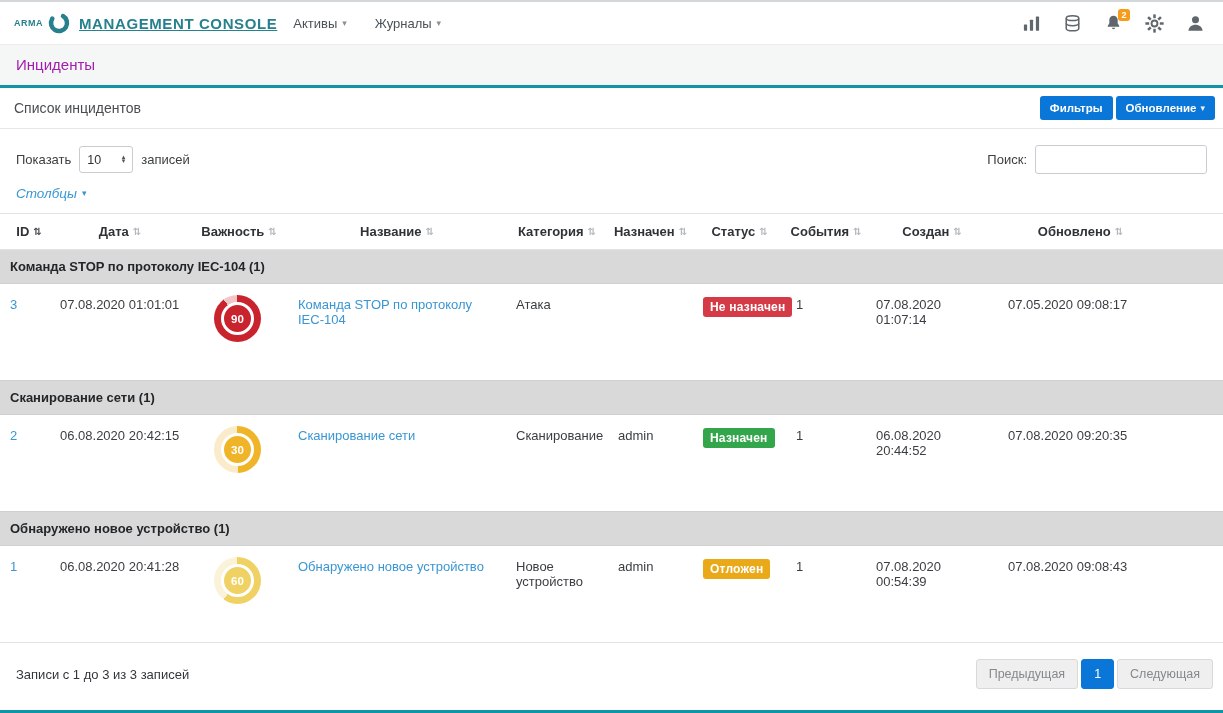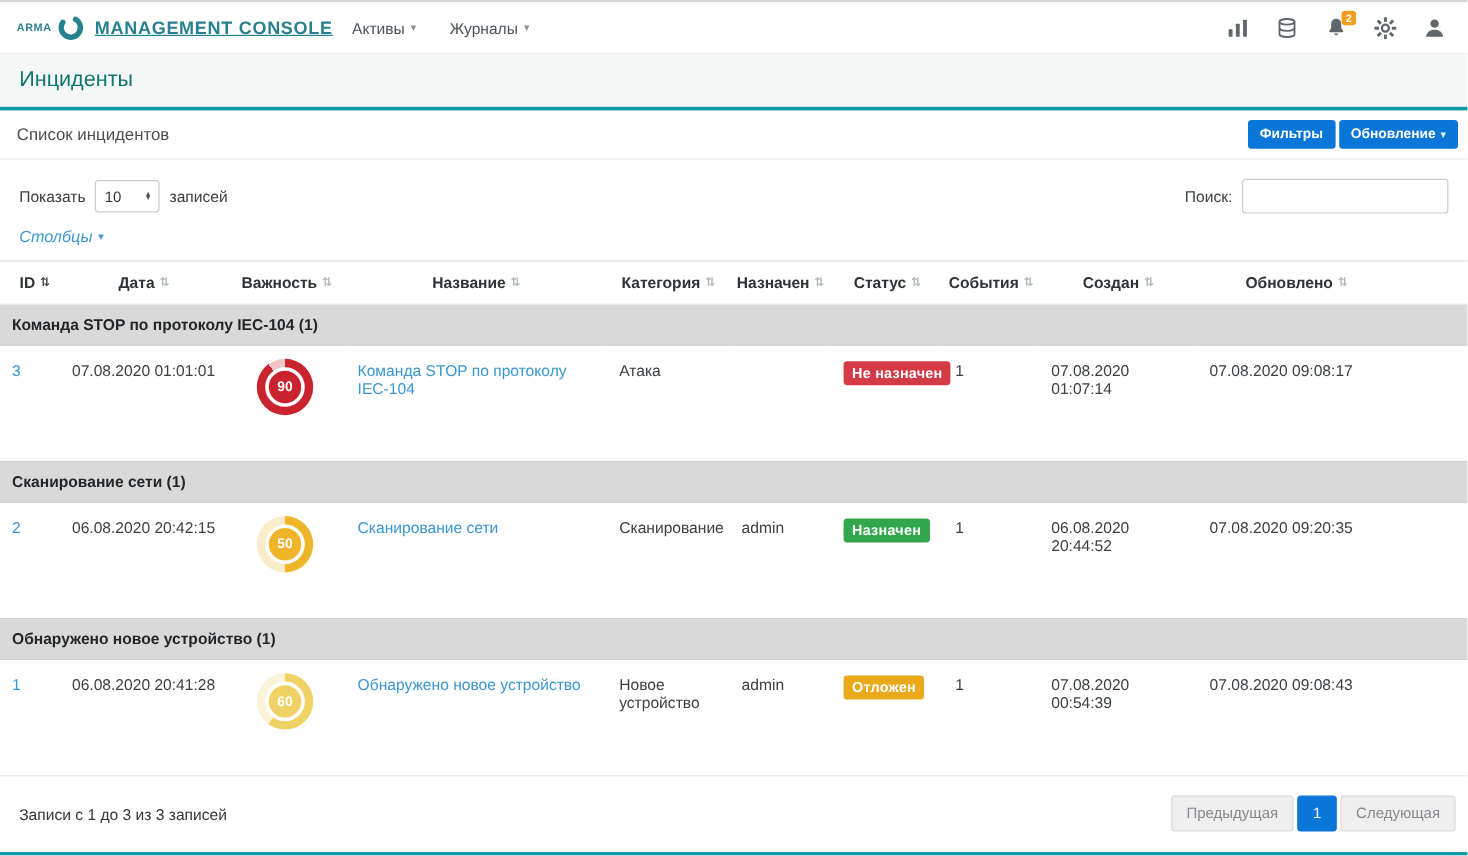--- a/index.html
+++ b/index.html
@@ -23,21 +23,21 @@
   .menu-item{display:flex;align-items:center;gap:5px;color:#4b5257;font-size:13px;cursor:pointer;}
   .caret{font-size:9px;color:#8a9097;line-height:1;}
   .nav-icons{margin-left:auto;display:flex;align-items:center;gap:22px;color:#5f666c;}
   .nav-icon{position:relative;display:inline-flex;cursor:pointer;color:#5f666c;}
   .bell-badge{
     position:absolute;top:-5px;right:-7px;background:#f59c1a;color:#fff;
     font-size:9px;font-weight:bold;padding:1px 3.5px;border-radius:3px;line-height:1.2;
   }
   
   .page-title-bar{background:#f5f6f6;padding:11px 16px 12px;border-top:1px solid #ececec;}
-  .page-title{font-size:18px;font-weight:400;color:#0f766e;}
+  .page-title{font-size:15px;font-weight:400;color:#a21caf;}
   .teal-line{height:3px;background:var(--teal);}
   
   .panel-header{
     display:flex;align-items:center;justify-content:space-between;
     padding:8px 8px 8px 14px;border-bottom:1px solid #e7e7e7;
   }
   .panel-title{font-size:14px;color:#4a4e52;}
   .panel-actions{display:flex;gap:3px;}
   .btn-blue{
     background:var(--blue);color:#fff;border:none;border-radius:3px;
@@ -309,33 +309,33 @@
                 <span>90</span>
               </div>
           </div>
         </td>
         <td><a class="cell-link">Команда STOP по протоколу IEC-104</a></td>
         <td>Атака</td>
         <td></td>
         <td><span class="badge" style="background-color: rgb(212, 59, 71);">Не назначен</span></td>
         <td>1</td>
         <td>07.08.2020 01:07:14</td>
-        <td>07.08.2020 09:08:17</td>
+        <td>07.05.2020 09:08:17</td>
       </tr>
 
       <tr class="group-row">
         <td colspan="10"><span>Сканирование сети (1)</span></td>
       </tr>
       <tr class="data-row">
         <td><a class="cell-link">2</a></td>
         <td>06.08.2020 20:42:15</td>
         <td>
           <div class="donut" style="background: conic-gradient(rgb(240, 180, 41) 0deg, rgb(240, 180, 41) 50%, rgb(250, 236, 203) 50%, rgb(250, 236, 203) 100%);">
             <div class="donut-inner" style="background-color: rgb(240, 180, 41);">
-                <span>50</span>
+                <span>30</span>
               </div>
           </div>
         </td>
         <td><a class="cell-link">Сканирование сети</a></td>
         <td>Сканирование</td>
         <td>admin</td>
         <td><span class="badge" style="background-color: rgb(51, 166, 76);">Назначен</span></td>
         <td>1</td>
         <td>06.08.2020 20:44:52</td>
         <td>07.08.2020 09:20:35</td>

